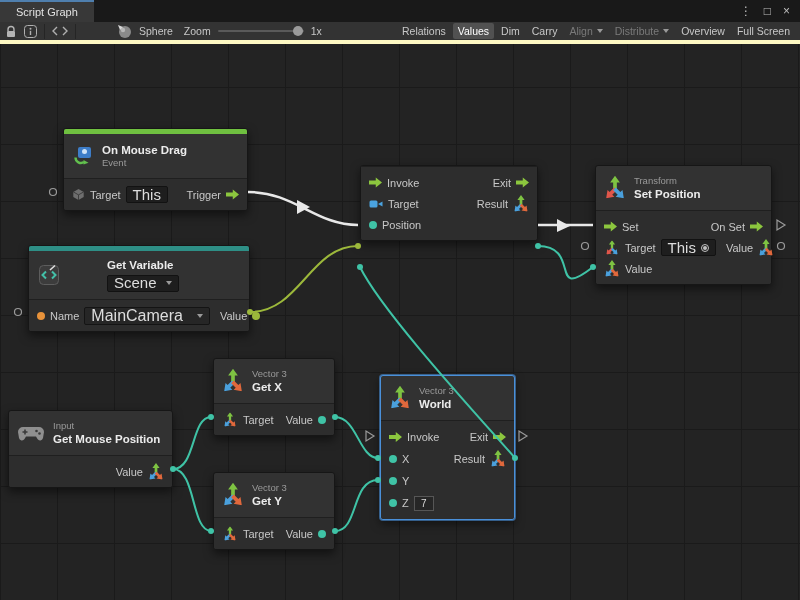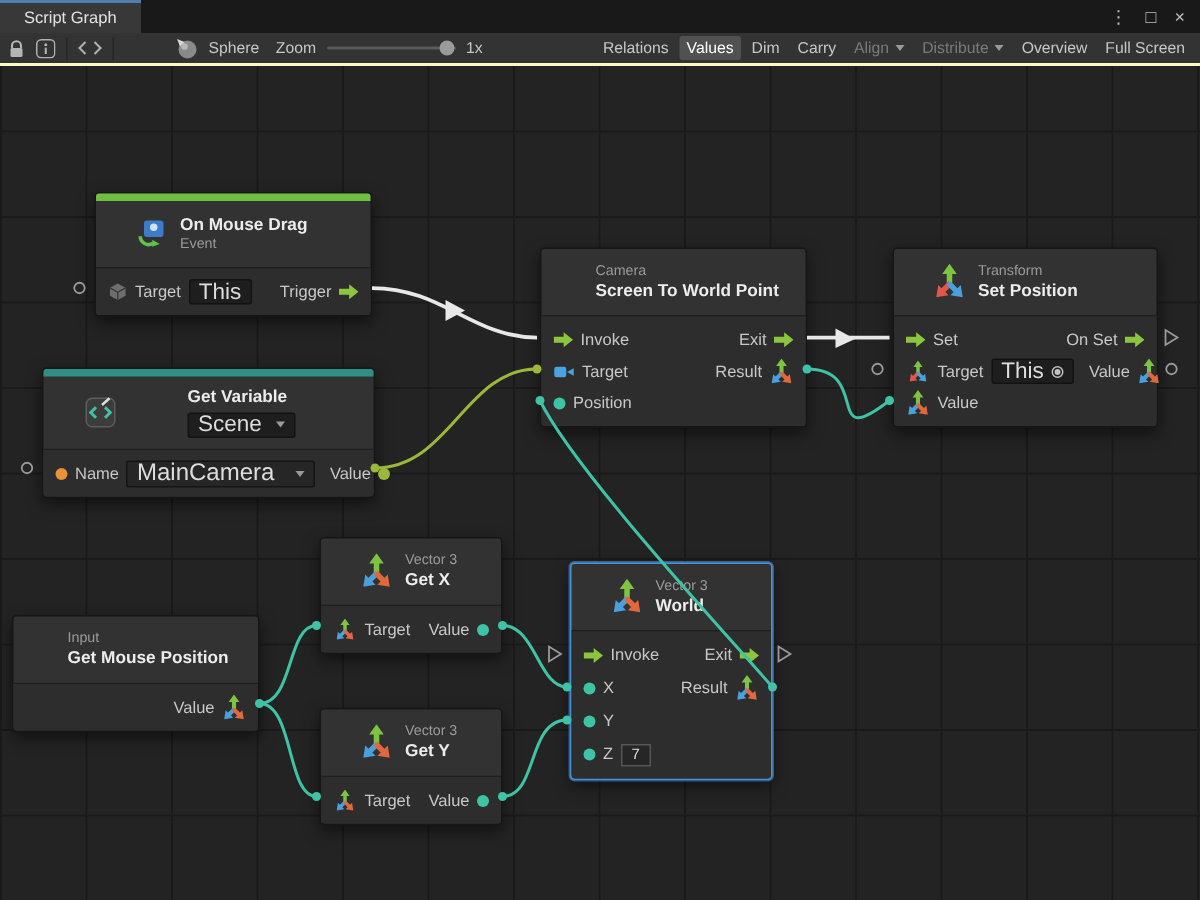--- a/index.html
+++ b/index.html
@@ -5,21 +5,21 @@
   html,body{margin:0;padding:0;background:#111;}
   .app{position:relative;width:800px;height:600px;overflow:hidden;background:#232323;
        font-family:"Liberation Sans",sans-serif;-webkit-font-smoothing:antialiased;}
   
   .tabbar{height:22px;background:#191919;display:flex;align-items:stretch;}
   .tab{background:#383838;padding:0 16px;display:flex;align-items:center;font-size:11px;color:#e2e2e2;
        border-top:2px solid #4f7fae;box-sizing:border-box;}
   .win-controls{margin-left:auto;display:flex;align-items:center;gap:12px;padding:0 10px;color:#bdbdbd;font-size:12px;}
   .win-controls span{cursor:default;line-height:1;}
   
-  .toolbar{height:22px;background:#333;border-bottom:2px solid #fef9c3;display:flex;align-items:center;
+  .toolbar{height:22px;background:#333;border-bottom:4px solid #fef9c3;display:flex;align-items:center;
            font-size:10.5px;color:#c8c8c8;padding:0 5px;gap:7px;box-sizing:border-box;}
   .tb-sep{width:1px;height:15px;background:#252525;}
   .tb-icon{display:inline-flex;align-items:center;}
   .tb-btn{padding:2px 5px;border-radius:2px;display:inline-flex;align-items:center;white-space:nowrap;}
   .tb-btn.active{background:#515151;color:#fff;}
   .tb-btn.disabled{color:#7a7a7a;}
   .caret{width:0;height:0;border-left:3.5px solid transparent;border-right:3.5px solid transparent;
          border-top:4px solid #9a9a9a;display:inline-block;margin-left:4px;}
   .slider{width:86px;height:2px;background:#5a5a5a;position:relative;border-radius:1px;}
   .slider .handle{position:absolute;right:1px;top:-4px;width:10px;height:10px;border-radius:50%;background:#9b9b9b;}
@@ -30,21 +30,21 @@
                      linear-gradient(to bottom,#1a1a1a 1px,transparent 1px);
     background-size:57px 57px;background-position:0 43px;}
   .wires{position:absolute;left:0;top:0;pointer-events:none;}
   
   .node{position:absolute;background:#323232;border:1px solid #161616;border-radius:3px;
         box-shadow:0 4px 10px rgba(0,0,0,.5);box-sizing:border-box;}
   .node.selected{border-color:#4a90d9;box-shadow:0 0 0 1px rgba(74,144,217,.6),0 4px 10px rgba(0,0,0,.5);}
   .strip{height:5px;border-radius:2px 2px 0 0;}
   .strip.event{background:#6fc040;}
   .strip.variable{background:#2e8f86;}
-  .header{height:44px;display:flex;align-items:center;gap:9px;padding:0 27px;box-sizing:border-box;}
+  .header{height:44px;display:flex;align-items:center;gap:9px;padding:0 9px;box-sizing:border-box;}
   .header.tall{height:48px;gap:47px;}
   .titles{display:flex;flex-direction:column;line-height:1.25;}
   .t-sub{font-size:9.5px;color:#9a9a9a;}
   .t-main{font-size:11.5px;color:#ececec;font-weight:bold;white-space:nowrap;}
   .ports{border-top:1px solid #1f1f1f;background:#2d2d2d;padding:5px 0;border-radius:0 0 3px 3px;}
   .prow{display:flex;align-items:center;height:21px;padding:0 8px;font-size:11px;color:#c8c8c8;gap:5px;}
   .node-create .prow{height:22px;}
   .sp{flex:1;}
   
   .dot{width:8px;height:8px;border-radius:50%;display:inline-block;flex:none;}
@@ -179,30 +179,20 @@
               <span>This</span>
             </span>
           <span class="sp"></span>
           <span>Trigger</span>
           <span class="farrow"></span>
         </div>
       </div>
     </div>
 
     <div class="node" style="left:360px;top:121px;width:178px">
-      <div class="header">
-        <svg width="22" height="15" viewBox="0 0 22 15">
-            <rect x="1" y="2.5" width="12.5" height="10" rx="2" fill="#4aa3e0"></rect>
-            <path d="M14 7.5 L21 3.5 V11.5 Z" fill="#4aa3e0"></path>
-          </svg>
-        <div class="titles">
-          <div class="t-sub">Camera</div>
-          <div class="t-main">Screen To World Point</div>
-        </div>
-      </div>
       <div class="ports">
         <div class="prow">
           <span class="farrow"></span>
           <span>Invoke</span>
           <span class="sp"></span>
           <span>Exit</span>
           <span class="farrow"></span>
         </div>
         <div class="prow">
           <svg width="14" height="10" viewBox="0 0 14 10">

